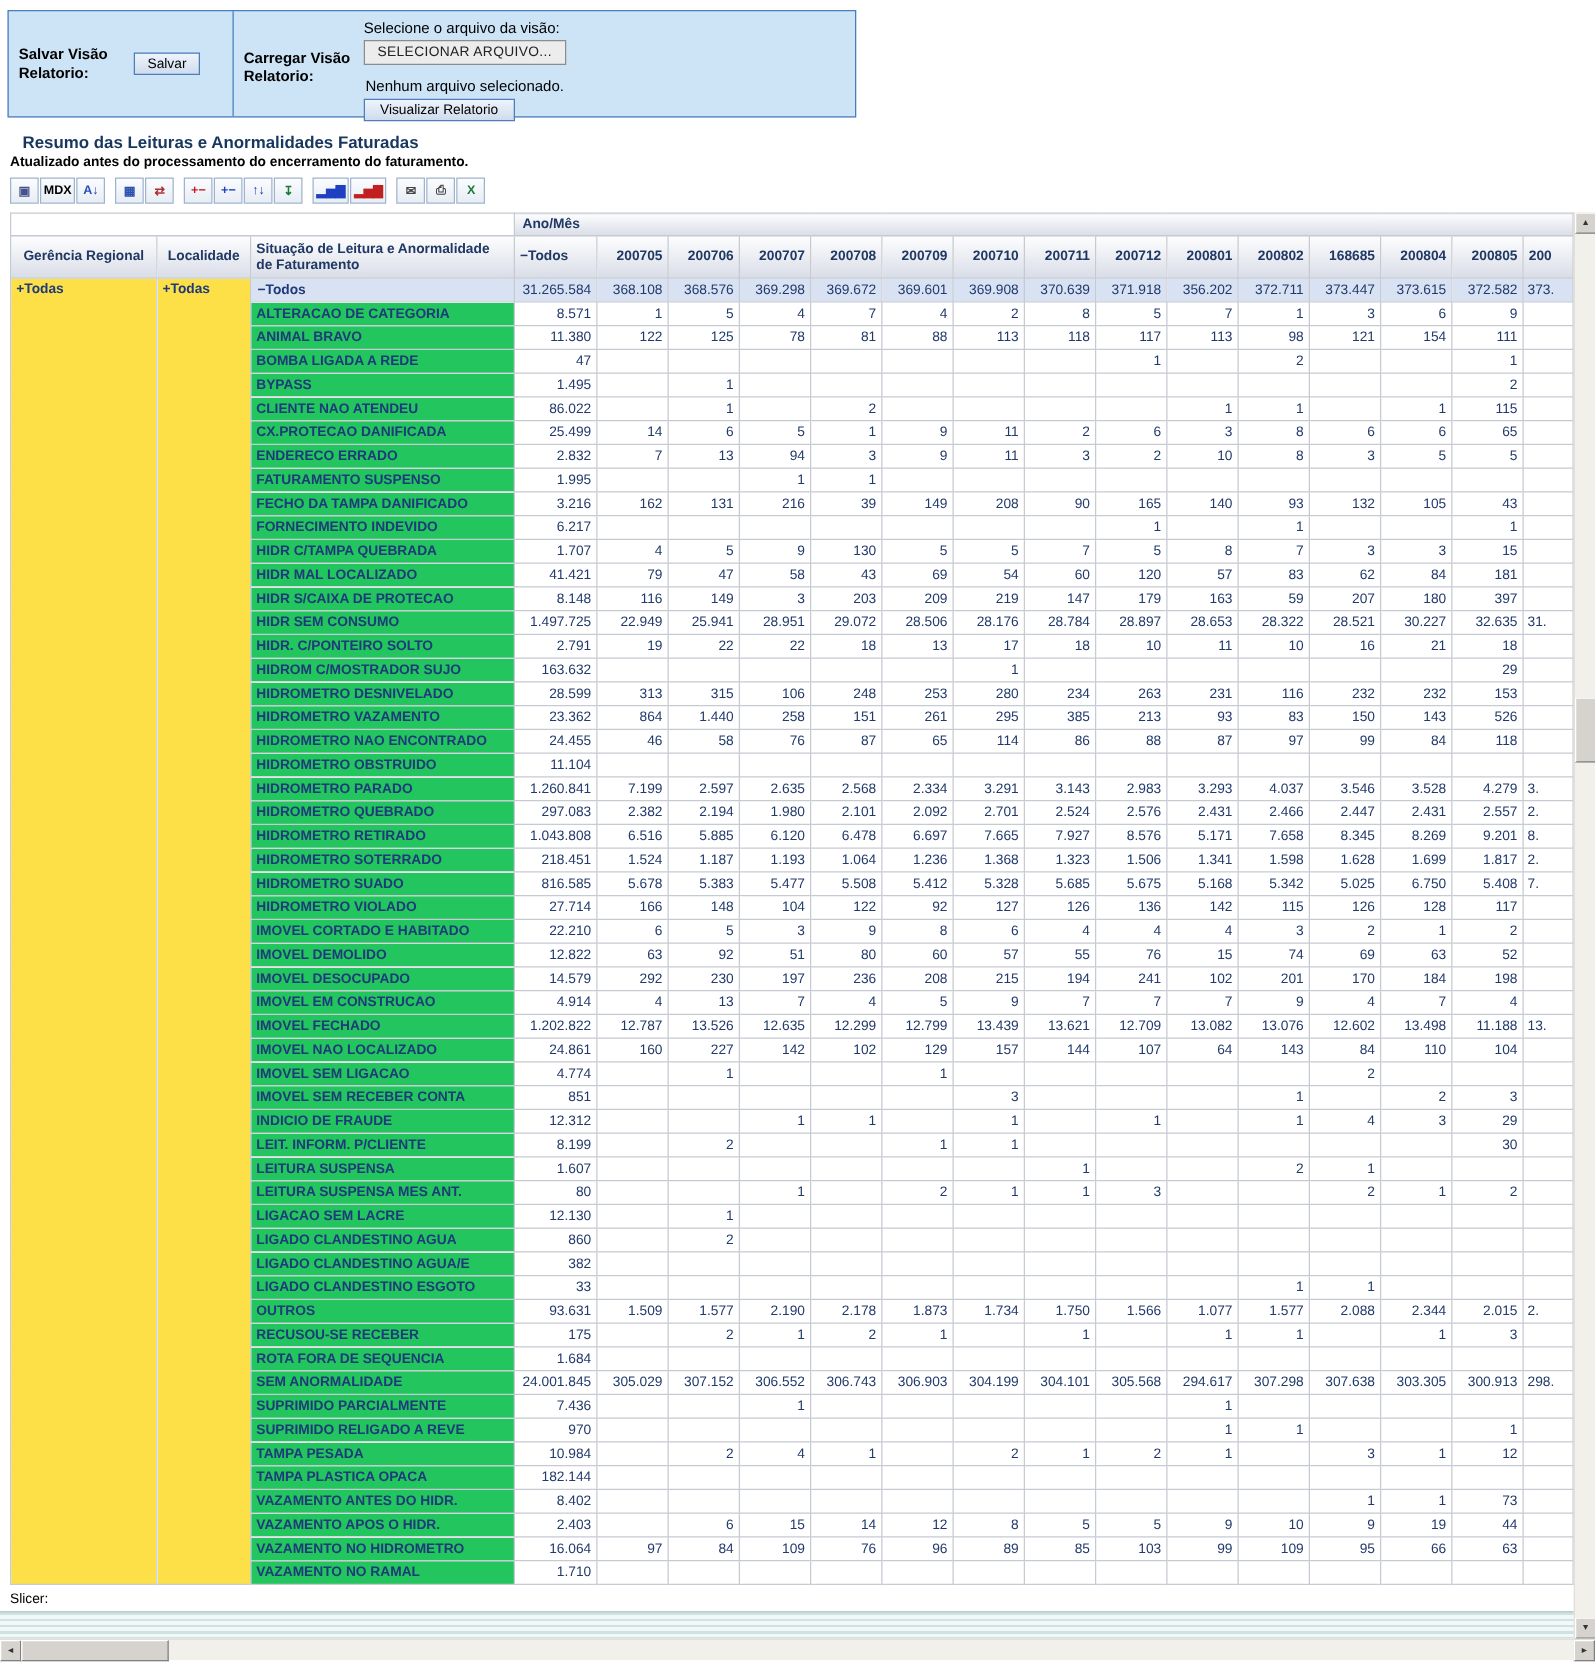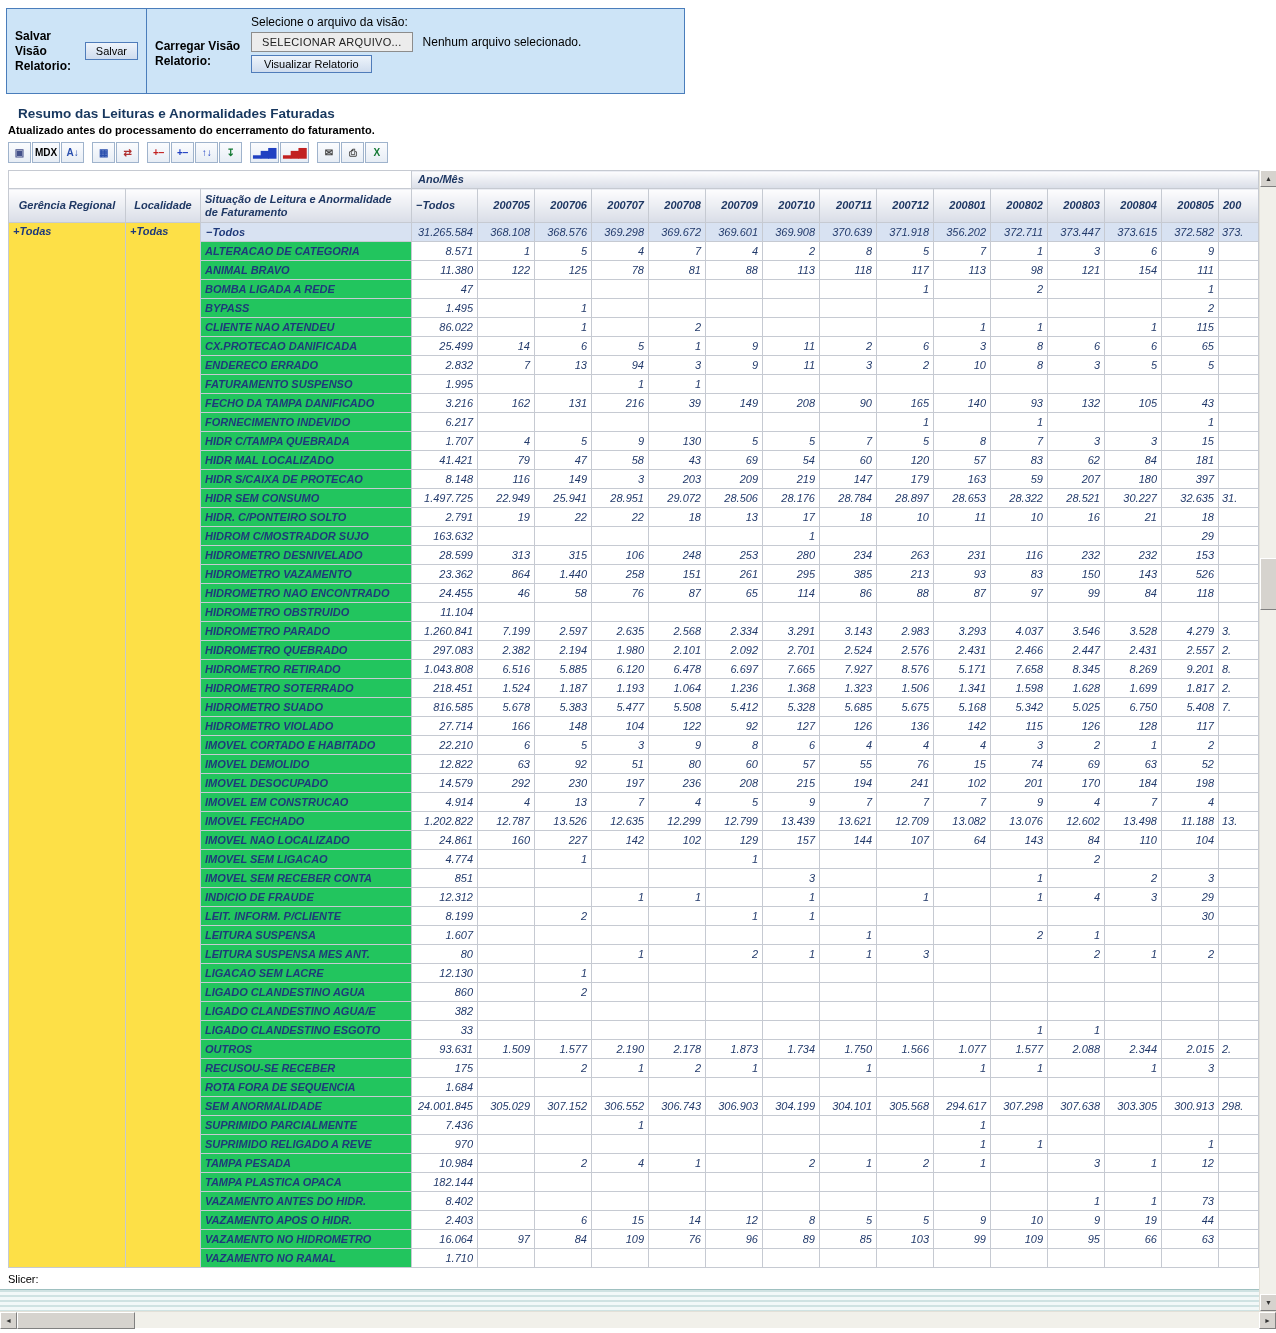--- a/index.html
+++ b/index.html
@@ -9,34 +9,34 @@
     font-family:"Liberation Sans", sans-serif; font-size:11px; color:#000;
   }
 
   
   .top-panel {
     position:absolute; left:6px; top:8px; width:679px; height:86px;
     background:#cde4f7; border:1px solid #4a7dbb; display:flex;
   }
   .panel-sec { padding:6px 8px; }
   .panel-sec.left {
-    width:140px; border-right:1px solid #4a7dbb;
+    width:180px; border-right:1px solid #4a7dbb;
     display:flex; align-items:center;
   }
   .blabel { font-weight:bold; font-size:12px; line-height:15px; white-space:pre-line; }
   .panel-sec.left .blabel { width:92px; }
   .blue-btn {
     background:linear-gradient(#eef4fb,#cfdcee); border:1px solid #4f7cba;
     padding:2px 10px; font:11px "Liberation Sans", sans-serif; color:#000; cursor:pointer;
   }
   .panel-sec.right { flex:1; display:flex; }
   .panel-sec.right .blabel { width:96px; margin-top:24px; }
   .file-area { display:flex; flex-direction:column; gap:3px; }
   .file-label { font-size:12px; }
-  .file-row { display:flex; align-items:center; gap:10px; }
+  .file-row { display:flex; align-items:center; gap:10px;flex-direction:column; }
   .gray-btn {
     background:#ececec; border:1px solid #8c8c8c; padding:3px 10px;
     font:11px "Liberation Sans", sans-serif; color:#222; cursor:pointer; letter-spacing:.3px;
   }
   .file-status { font-size:12px; }
   .view-btn { align-self:flex-start; padding:2px 12px; }
 
   
   .title { position:absolute; left:8px; top:106px; font-size:13.5px; font-weight:bold; color:#17375e;padding-left:10px; }
   .subtitle { position:absolute; left:8px; top:124px; font-size:11px; font-weight:bold; color:#000; }
@@ -48,21 +48,21 @@
     min-width:23px; height:21px; padding:0 2px;
     display:inline-flex; align-items:center; justify-content:center;
     background:linear-gradient(#fbfcfe,#e7edf5); border:1px solid #9fb3cc;
     font:bold 10px "Liberation Sans", sans-serif; cursor:pointer;
   }
 
   
   .table-wrap { position:absolute; left:8px; top:170px; }
   table.pivot {
     border-collapse:collapse; table-layout:fixed; width:1250px;
-    font-size:11px; border:1px solid #7f8aa0;font-style:italic;
+    font-size:11px; border:1px solid #7f8aa0;
   }
   .pivot th, .pivot td {
     border:1px solid #c6cad2; overflow:hidden; white-space:nowrap;
     height:19px; line-height:17px; padding:0 4px;
   }
   .pivot thead tr.r1 th { height:17px; }
   .pivot thead tr.r2 th { height:34px; }
   .hdr {
     background:linear-gradient(180deg,#fdfdfe,#d9dde7);
     color:#1f3864; font-weight:bold; border:1px solid #9aa2b0; text-align:center;
@@ -208,21 +208,21 @@
           <th class="hdr num">200705</th>
           <th class="hdr num">200706</th>
           <th class="hdr num">200707</th>
           <th class="hdr num">200708</th>
           <th class="hdr num">200709</th>
           <th class="hdr num">200710</th>
           <th class="hdr num">200711</th>
           <th class="hdr num">200712</th>
           <th class="hdr num">200801</th>
           <th class="hdr num">200802</th>
-          <th class="hdr num">200803</th>
+          <th class="hdr num">168685</th>
           <th class="hdr num">200804</th>
           <th class="hdr num">200805</th>
           <th class="hdr left">200</th>
         </tr>
       </thead>
     <tbody>
         <tr class="total-row">
           <td rowspan="55" class="hier">+Todas</td>
           <td rowspan="55" class="hier">+Todas</td>
           <td class="rowlab top">−Todos</td>

